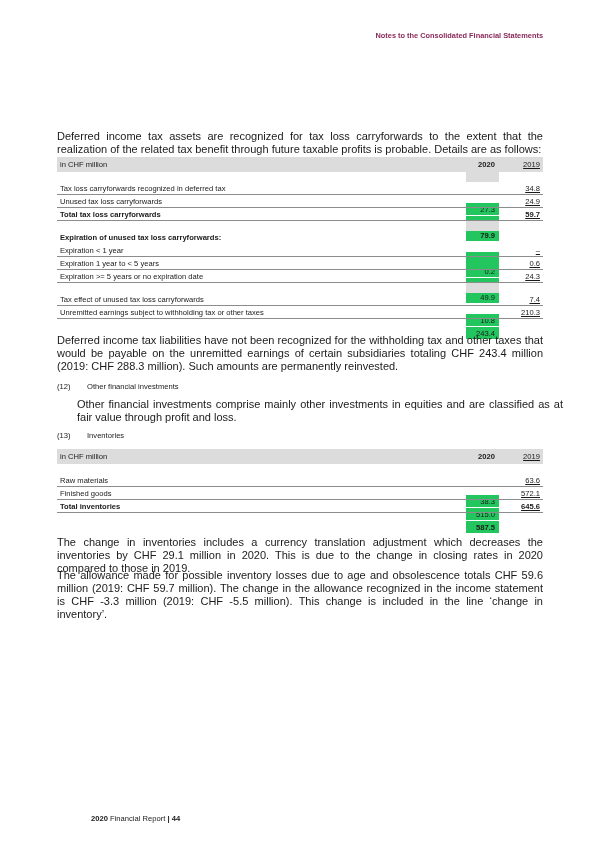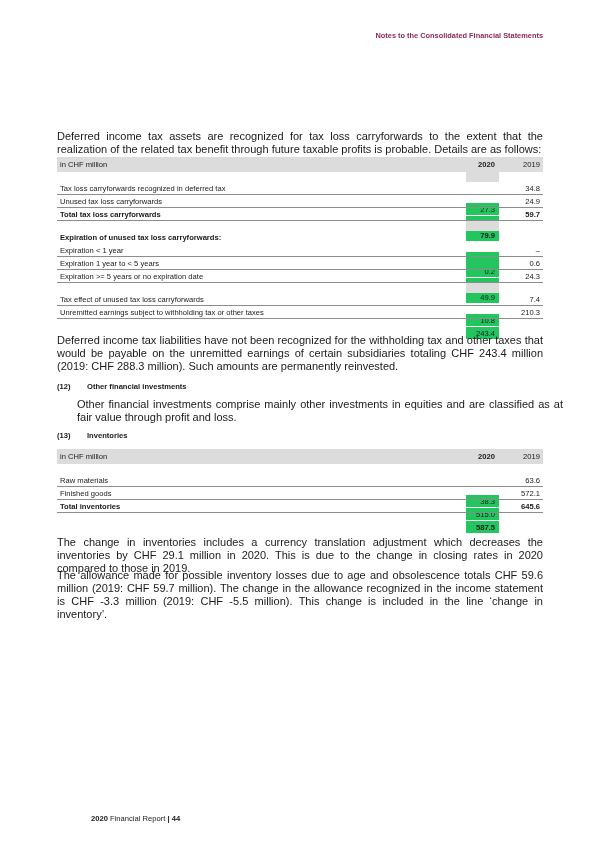--- a/index.html
+++ b/index.html
@@ -2,27 +2,27 @@
 <html><head>
 <meta charset="utf-8">
 <style>
   * { box-sizing: border-box; margin: 0; padding: 0; }
   html, body { width: 600px; height: 848px; background: #ffffff; }
   body { position: relative; font-family: "Liberation Sans", sans-serif; color: #1a1a1a; font-size: 7.6px; overflow: hidden; }
   .running-header { position: absolute; top: 31px; right: 57px; font-size: 7.4px; font-weight: bold; color: #8a2a5a; }
   .page-footer { position: absolute; top: 814px; left: 57px; font-size: 7.6px; padding-left: 34px; }
   .page-footer b { font-weight: bold; }
   .para { position: absolute; left: 57px; width: 486px; line-height: 13px; font-size: 11px; text-align: justify; }
-  .section-heading { position: absolute; left: 57px; font-size: 7.6px; font-weight: bold; }
+  .section-heading { position: absolute; left: 57px; font-size: 7.6px; font-weight: normal; }
   .section-heading .num { display: inline-block; width: 30px; }
   .tbl { position: absolute; left: 57px; width: 486px; }
   .row { position: relative; height: 13px; line-height: 13px; font-size: 7.6px; }
   .row .label { position: absolute; left: 3px; top: 0; }
   .row .c2020 { position: absolute; left: 409px; width: 33px; text-align: right; padding-right: 4px; top: 0; height: 100%; }
-  .row .c2019 { position: absolute; left: 445px; width: 41px; text-align: right; padding-right: 3px; top: 0; height: 100%; }
+  .row .c2019 { position: absolute; left: 445px; width: 41px; text-align: right; padding-right: 3px; top: 0; height: 100%; text-decoration: underline; }
   .row.hdr { background: transparent; height: 15px; line-height: 15px; }
   .row.hdr .label { left: 0; width: 483px; padding-left: 3px; background: #dcdcdc; height: 15px; }
   .row.hdr .c2020, .row.hdr .c2019 { background: #dcdcdc; font-weight: bold; }
   .row.hdr .c2019 { font-weight: normal; }
   .row.line { border-bottom: 0.8px solid #8c8c8c; }
   .row.bold { font-weight: bold; }
   .row .c2020.shade { background: #22c55e; margin-top: 21px; }
   .spacer { height: 10px; position: relative; }
   .spacer .shade { position: absolute; left: 409px; width: 33px; top: 0; height: 100%; background: #dcdcdc; }
 </style>

